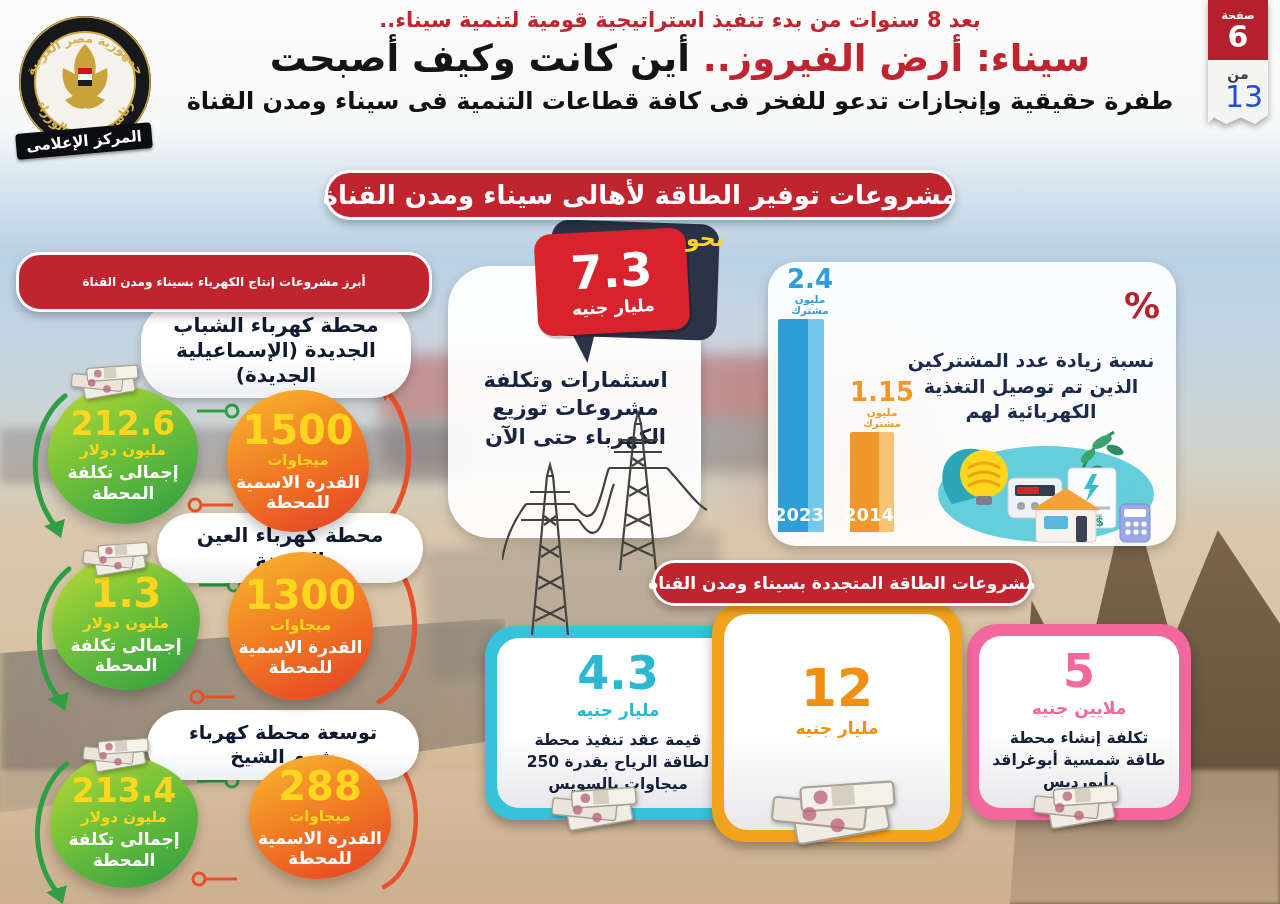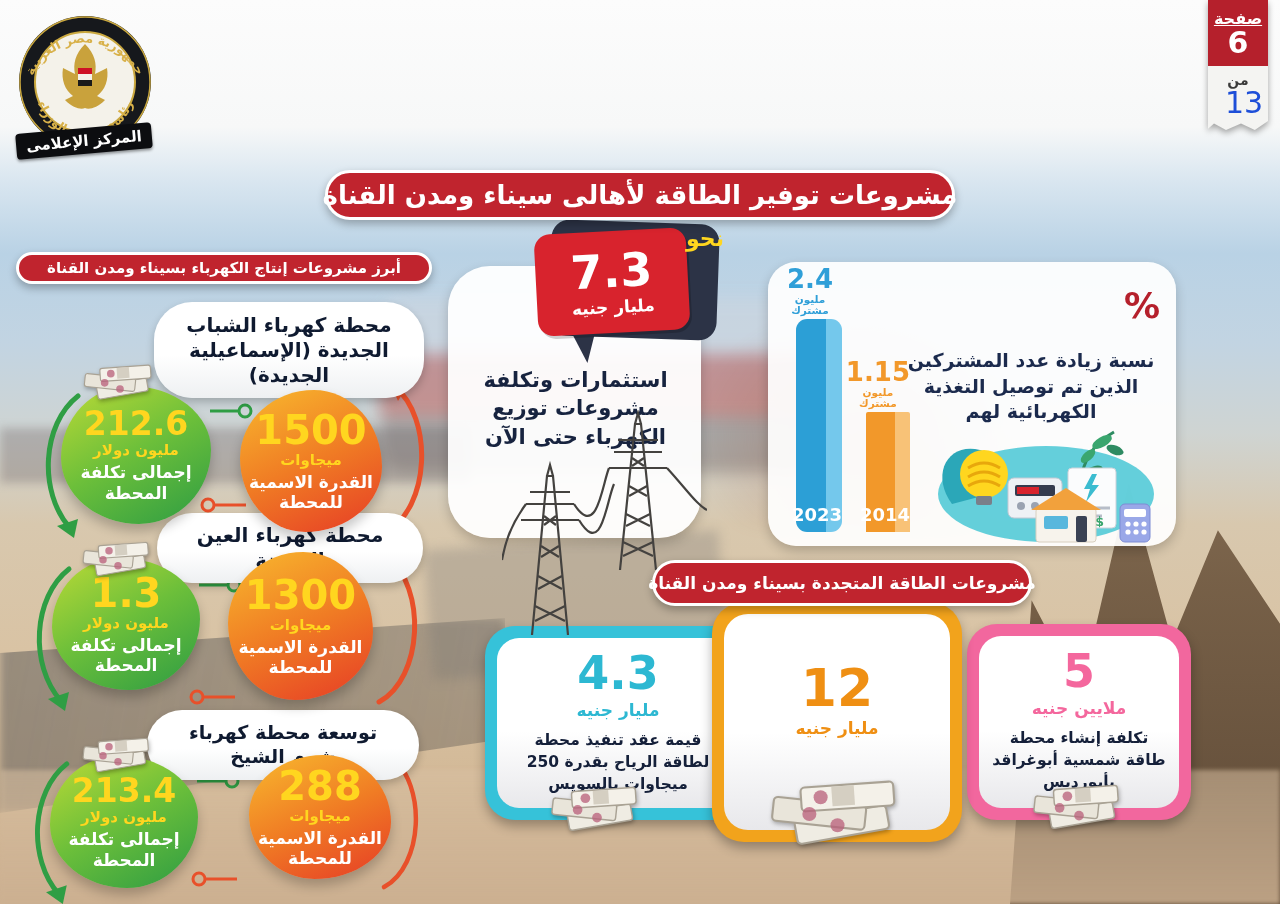--- a/index.html
+++ b/index.html
@@ -16,21 +16,21 @@
   
   .hdr { position:absolute; left:180px; top:8px; width:1000px; text-align:center; }
   .hdr .kicker { color:#c0242e; font-size:21px; font-weight:bold; }
   .hdr .title  { font-size:37px; font-weight:bold; margin-top:6px; line-height:1.15; color:#141414;}
   .hdr .title .red { color:#c0242e; }
   .hdr .subtitle { font-size:24px; font-weight:bold; color:#111; margin-top:6px; }
 
   
   .ptab { position:absolute; left:1208px; top:0; width:60px; z-index:6; filter:drop-shadow(0 3px 3px rgba(0,0,0,.35)); }
   .ptab .red { background:#b5202c; color:#fff; text-align:center; padding:9px 0 8px; }
-  .ptab .red .lbl { font-size:16px; font-weight:bold;text-decoration:underline; }
+  .ptab .red .lbl { font-size:11px; font-weight:bold; }
   .ptab .red .num { font-size:30px; font-weight:bold; line-height:1; }
   .ptab .white { background:#f4f4f2; text-align:center; padding:6px 0 12px;
                  clip-path:polygon(0 0,100% 0,100% 86%,78% 100%,55% 90%,30% 100%,10% 90%,0 98%); }
   .ptab .white .lbl { font-size:14px; font-weight:bold; color:#3a3a3a; }
   .ptab .white .num { font-size:30px; font-weight:normal; color:#1d4ed8; line-height:1;padding-left:12px; }
 
   
   .group { position:absolute; }
   .station-card { position:absolute; background:linear-gradient(180deg,#ffffff 55%,#eef0f2);
                   border-radius:38px; display:flex; align-items:center; justify-content:center; text-align:center;
@@ -67,21 +67,21 @@
   .pylons { position:absolute; left:502px; top:410px; z-index:3; }
 
   
   .chart-panel { position:absolute; left:768px; top:262px; width:408px; height:284px;
                  background:rgba(255,255,255,.93); border-radius:28px; box-shadow:0 5px 12px rgba(0,0,0,.2); z-index:2; }
   .pct { position:absolute; right:16px; top:8px; direction:ltr; display:flex; align-items:flex-start; color:#b5202c; font-weight:bold; }
   .pct .n { font-size:58px; line-height:1; }
   .pct .s { font-size:36px; line-height:1; margin-top:18px; }
   .chart-desc { position:absolute; left:132px; top:86px; width:262px; text-align:center;
                 color:#1b2a4d; font-size:19px; font-weight:bold; line-height:1.35; }
-  .bar-col { position:absolute; bottom:14px; display:flex; flex-direction:column; align-items:flex-start; justify-content:flex-end; }
+  .bar-col { position:absolute; bottom:14px; display:flex; flex-direction:column; align-items:flex-end; justify-content:flex-end; }
   .bar-lab { text-align:center; font-weight:bold; margin-bottom:4px; line-height:1; }
   .bar-lab .v { font-size:26px; display:block; }
   .bar-lab .u { font-size:10.5px; display:block; margin-top:2px; }
   .bar { position:relative; width:46px; border-radius:2px 2px 0 0; }
   .bar.blue { background:linear-gradient(90deg,#2c9fd6 0%,#2c9fd6 66%,#74c8ec 66%,#74c8ec 100%); }
   .bar.orangebar { width:44px; background:linear-gradient(90deg,#f2982a 0%,#f2982a 66%,#f8c277 66%,#f8c277 100%); }
   .bar .year { position:absolute; bottom:7px; width:100%; text-align:center; color:#fff; font-weight:bold; font-size:18px; }
   .lab-blue { color:#2f9fd8; } .lab-orange { color:#f2982a; }
   .illu { position:absolute; left:150px; top:160px; }
 
@@ -172,30 +172,38 @@
     <div class="red">
       <div class="lbl">صفحة</div>
       <div class="num">6</div>
     </div>
     <div class="white">
       <div class="lbl">من</div>
       <div class="num">13</div>
     </div>
   </div>
 
+  <div class="hdr">
+    <div class="kicker">بعد 8 سنوات من بدء تنفيذ استراتيجية قومية لتنمية سيناء..</div>
+    <div class="title">
+      <span class="red">سيناء: أرض الفيروز..</span>
+      <span> أين كانت وكيف أصبحت</span>
+    </div>
+    <div class="subtitle">طفرة حقيقية وإنجازات تدعو للفخر فى كافة قطاعات التنمية فى سيناء ومدن القناة</div>
+  </div>
 
   <div class="pill" style="left:325px;top:170px;width:630px;height:50px;border-radius:26px;font-size:26px;z-index:5;">
     <span>مشروعات توفير الطاقة لأهالى سيناء ومدن القناة</span>
   </div>
 
-  <div class="pill" style="left:16px;top:252px;width:416px;height:32px;border-radius:24px;font-size:15px;z-index:5;text-align:right;">
+  <div class="pill" style="left:16px;top:252px;width:416px;height:60px;border-radius:24px;font-size:12px;z-index:5;text-align:right;">
     <span>أبرز مشروعات إنتاج الكهرباء بسيناء ومدن القناة</span>
   </div>
 
-  <div class="group" style="left:32px;top:298px;width:404px;height:240px;">
+  <div class="group" style="left:19px;top:298px;width:404px;height:240px;">
     <svg class="deco" style="left:2px;top:92px" width="52" height="150" viewBox="0 0 52 150">
       <path d="M44 6 C 8 34, 4 102, 36 138" stroke="#2f9e44" stroke-width="5" fill="none" stroke-linecap="round"></path>
       <polygon points="40,148 23,136 44,129" fill="#2f9e44"></polygon>
     </svg>
     <svg class="deco" style="left:346px;top:76px" width="54" height="168" viewBox="0 0 54 168">
       <path d="M8 158 C 52 134, 56 44, 16 12" stroke="#e8502a" stroke-width="5" fill="none" stroke-linecap="round"></path>
       <polygon points="10,4 31,9 20,27" fill="#e8502a"></polygon>
     </svg>
     <div class="station-card" style="left:122px;top:4px;width:270px;height:96px;">
       <span>محطة كهرباء الشباب الجديدة (الإسماعيلية الجديدة)</span>
@@ -325,30 +333,30 @@
     <div class="pct">
       <span class="s">%</span>
     </div>
     <div class="chart-desc">نسبة زيادة عدد المشتركين الذين تم توصيل التغذية الكهربائية لهم</div>
 
     <div class="bar-col" style="left:10px;width:64px;">
       <div class="bar-lab lab-blue">
         <span class="v">2.4</span>
         <span class="u">مليون مشترك</span>
       </div>
-      <div class="bar blue" style="height: 213px; border-radius: 11px;">
+      <div class="bar blue" style="height: 213px;">
         <div class="year">2023</div>
       </div>
     </div>
     <div class="bar-col" style="left:82px;width:60px;">
       <div class="bar-lab lab-orange">
         <span class="v">1.15</span>
         <span class="u">مليون مشترك</span>
       </div>
-      <div class="bar orangebar" style="height: 120px;">
+      <div class="bar orangebar" style="height: 100px;">
         <div class="year">2014</div>
       </div>
     </div>
 
     <svg class="illu" width="250" height="122" viewBox="0 0 250 122">
       <ellipse cx="128" cy="72" rx="108" ry="48" fill="#49c7d5" opacity="0.85"></ellipse>
       <path d="M34 82 C 12 52, 30 20, 62 28 C 84 34, 88 58, 72 72 Z" fill="#2ba7b8"></path>
       <g>
         <path d="M163 60 C 165 35, 178 20, 196 10" stroke="#2e8b62" stroke-width="3" fill="none"></path>
         <ellipse cx="184" cy="20" rx="11" ry="5" fill="#3aa66f" transform="rotate(-30 184 20)"></ellipse>

